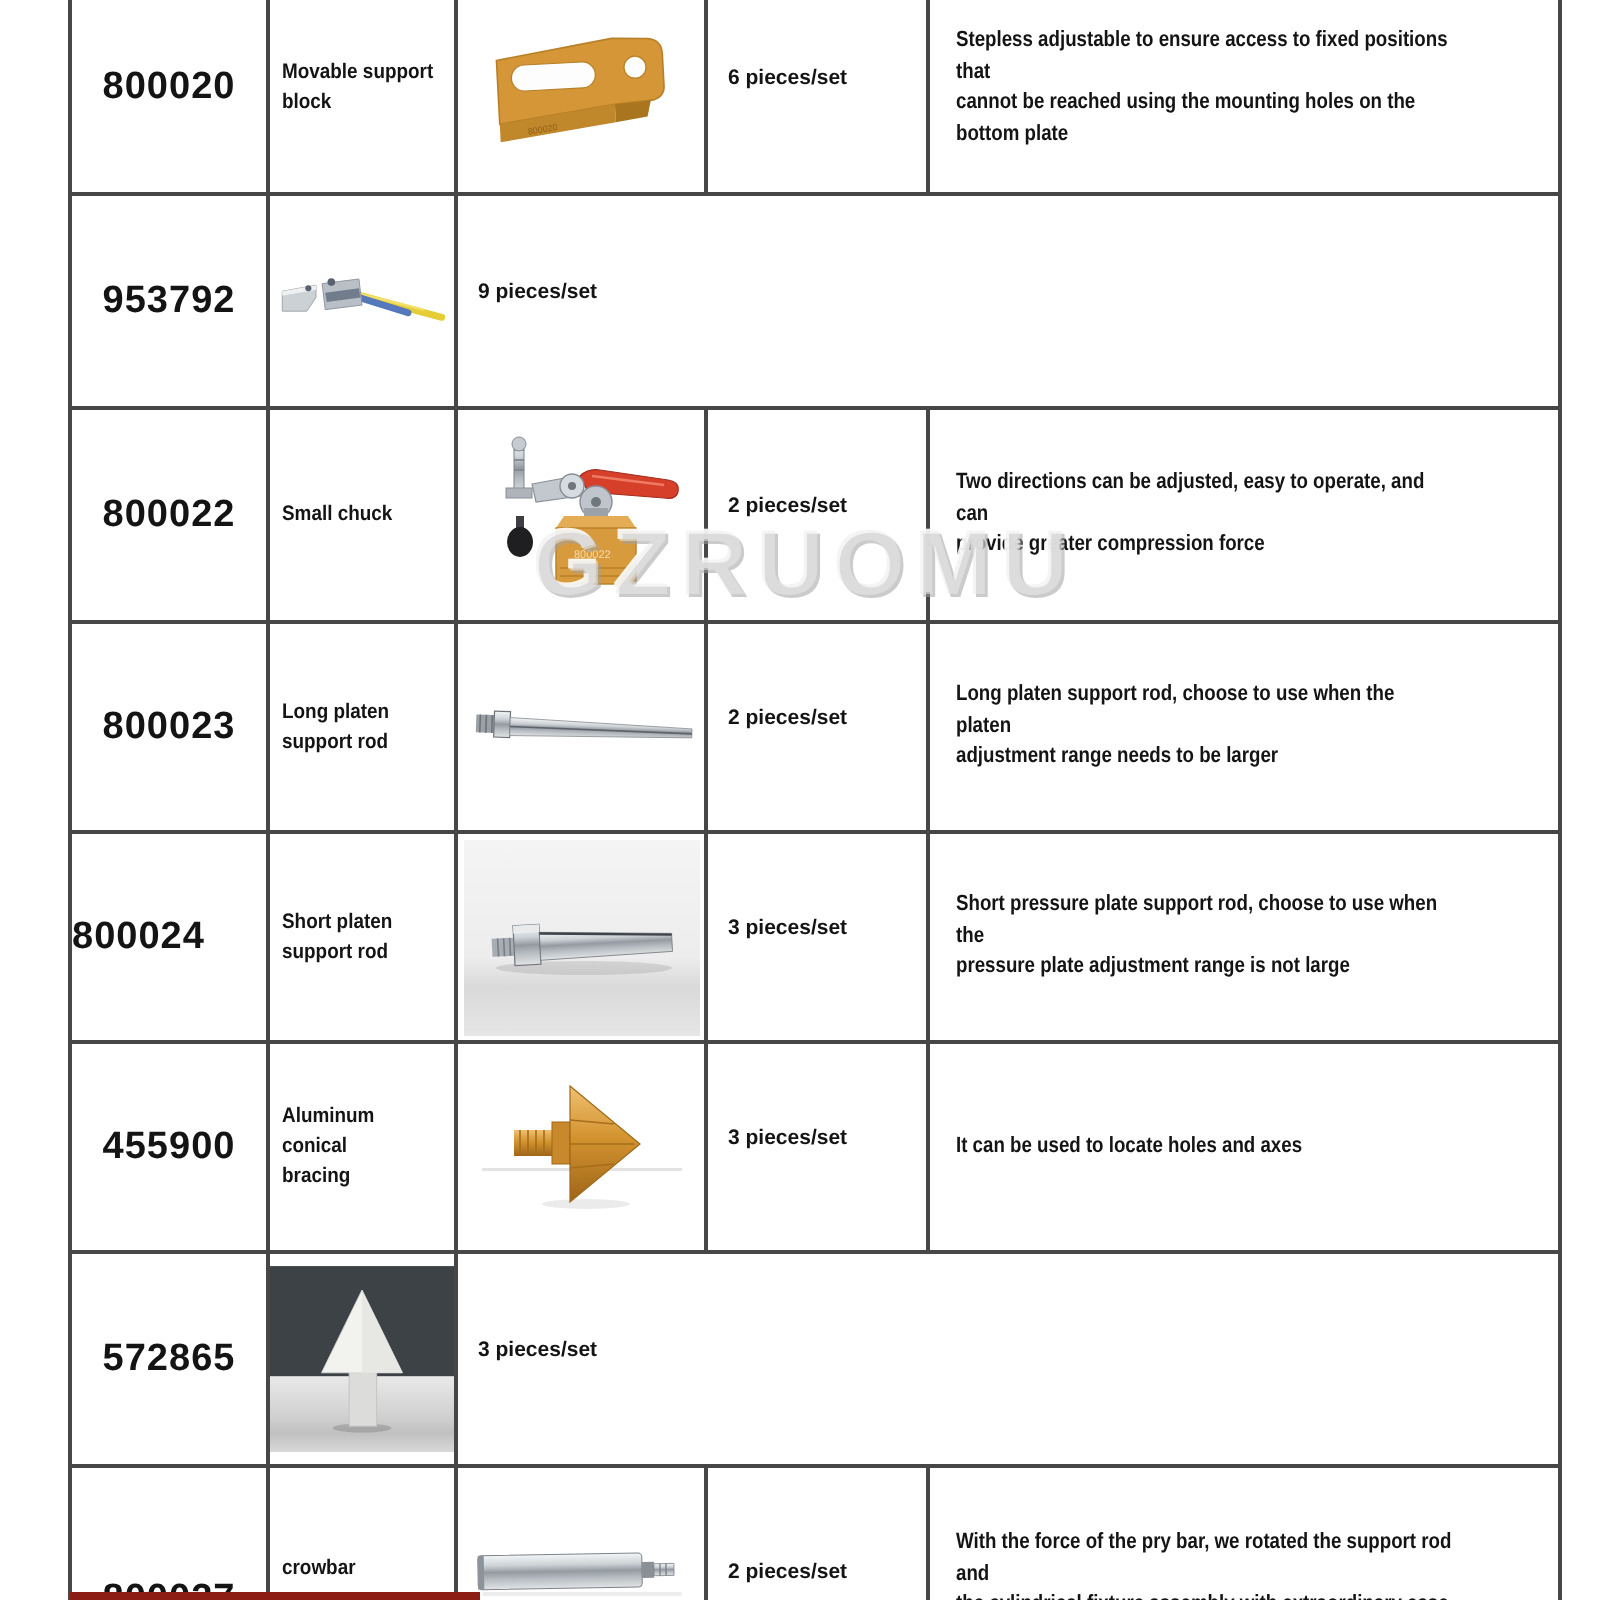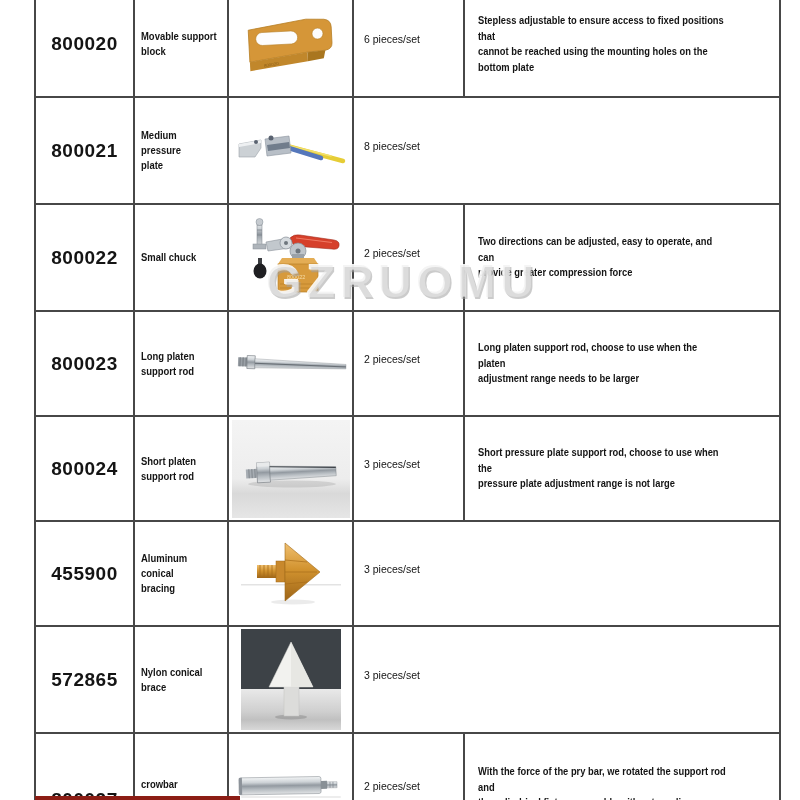--- a/index.html
+++ b/index.html
@@ -12,21 +12,21 @@
        border-bottom:2px solid #474747;}
   .row:last-child{border-bottom:none;}
   .cell{border-right:2px solid #474747;display:flex;align-items:center;overflow:hidden;}
   .cell:last-child{border-right:none;}
   .c-num{justify-content:center;font-size:19px;font-weight:700;letter-spacing:.5px;}
   .c-name{padding-left:6px;}
   .name-text{white-space:pre-line;font-size:10.5px;line-height:15px;font-weight:700;
              transform:scaleX(.9);transform-origin:0 50%;width:111%;}
   .c-img{justify-content:center;}
   .c-qty{padding-left:10px;}
-  .qty-text{font-size:10.5px;font-weight:400;transform:translateY(-5px);}
+  .qty-text{font-size:10.5px;font-weight:700;transform:translateY(-5px);}
   .c-desc{padding-left:13px;padding-right:6px;}
   .desc-text{white-space:pre-line;font-size:11px;line-height:15.5px;font-weight:700;
              transform:scaleX(.85);transform-origin:0 50%;width:118%;}
   
   .r0{height:104px}.r1{height:105px}.r2{height:105px}.r3{height:103px}
   .r4{height:103px}.r5{height:103px}.r6{height:105px}.r7{height:110px}
   
   #watermark{position:absolute;left:266px;top:258px;z-index:3;pointer-events:none;
              font-size:46px;font-weight:700;letter-spacing:5px;line-height:46px;
              color:rgba(235,235,235,0.55);
@@ -94,40 +94,36 @@
           <span class="qty-text">6 pieces/set</span>
         </div>
       <div class="cell c-desc">
           <div class="desc-text">Stepless adjustable to ensure access to fixed positions that
 cannot be reached using the mounting holes on the
 bottom plate</div>
         </div>
     </div>
 
     <div class="row r1">
-      <div class="cell c-num">800021</div>
-      <div class="cell c-name">
-          <div class="name-text">Medium pressure
-plate</div>
-        </div>
+      <div class="cell c-num">953792</div>
       <div class="cell c-img">
         <svg width="120" height="72" viewBox="0 0 120 72">
           <path d="M56 31 L112 46" stroke="#e6cd36" stroke-width="4.5" stroke-linecap="round" fill="none"></path>
           <path d="M56 30 L100 41" stroke="#f2e06a" stroke-width="1.5" stroke-linecap="round" fill="none"></path>
           <path d="M48 30 L90 43" stroke="#5577bb" stroke-width="4.5" stroke-linecap="round" fill="none"></path>
           <polygon points="34,24 58,21 60,38 36,41" fill="#b8bfc7" stroke="#8a929c" stroke-width="0.6"></polygon>
           <polygon points="36,30 58,27 59,33 37,36" fill="#717d8c"></polygon>
           <circle cx="40" cy="23" r="2.5" fill="#596270"></circle>
           <polygon points="8,29 30,25 30,33 24,42 8,42" fill="#ccd1d5" stroke="#9aa1a8" stroke-width="0.6"></polygon>
           <polygon points="8,29 30,25 30,28 8,32" fill="#eef0f2"></polygon>
           <circle cx="25" cy="27" r="2" fill="#596270"></circle>
         </svg>
       </div>
       <div class="cell c-qty">
-          <span class="qty-text">8 pieces/set</span>
+          <span class="qty-text">9 pieces/set</span>
         </div>
     </div>
 
     <div class="row r2">
       <div class="cell c-num">800022</div>
       <div class="cell c-name">
           <div class="name-text">Small chuck</div>
         </div>
       <div class="cell c-img">
         <svg width="110" height="88" viewBox="0 0 110 88">
@@ -185,21 +181,21 @@
       <div class="cell c-qty">
           <span class="qty-text">2 pieces/set</span>
         </div>
       <div class="cell c-desc">
           <div class="desc-text">Long platen support rod, choose to use when the platen
 adjustment range needs to be larger</div>
         </div>
     </div>
 
     <div class="row r4">
-      <div class="cell c-img c-num" style="justify-content:center;">
+      <div class="cell c-img c-num" style="justify-content:flex-start;">
           <span>800024</span>
         </div>
       <div class="cell c-name">
           <div class="name-text">Short platen
 support rod</div>
         </div>
       <div class="cell c-img">
         <svg width="118" height="98" viewBox="0 0 118 98">
           <rect x="0" y="0" width="118" height="98" fill="url(#photoG)"></rect>
           <ellipse cx="60" cy="64" rx="44" ry="3.5" fill="rgba(0,0,0,0.10)"></ellipse>
@@ -242,27 +238,27 @@
           <rect x="35" y="29" width="9" height="21" fill="#c8882c" stroke="#a06818" stroke-width="0.5"></rect>
           <polygon points="44,11 79,40 44,69" fill="url(#goldV)" stroke="#a06818" stroke-width="0.6"></polygon>
           <line x1="44" y1="28" x2="66" y2="30" stroke="#a76d1a" stroke-width="0.7"></line>
           <line x1="44" y1="40" x2="76" y2="40" stroke="#a76d1a" stroke-width="0.7"></line>
           <line x1="44" y1="52" x2="66" y2="50" stroke="#a76d1a" stroke-width="0.7"></line>
         </svg>
       </div>
       <div class="cell c-qty">
           <span class="qty-text">3 pieces/set</span>
         </div>
+      <div class="cell c-desc">
+          <div class="desc-text">It can be used to locate holes and axes</div>
+        </div>
     </div>
 
     <div class="row r6">
       <div class="cell c-num">572865</div>
-      <div class="cell c-name">
-          <div class="name-text">Nylon conical brace</div>
-        </div>
       <div class="cell c-img">
         <svg width="100" height="101" viewBox="0 0 100 101">
           <rect x="0" y="0" width="100" height="60" fill="#3d4247"></rect>
           <rect x="0" y="60" width="100" height="41" fill="url(#lightG)"></rect>
           <ellipse cx="50" cy="88" rx="16" ry="2.5" fill="rgba(0,0,0,0.15)"></ellipse>
           <rect x="43" y="57" width="15" height="30" fill="#dcdcda" stroke="#c2c2c0" stroke-width="0.5"></rect>
           <polygon points="50,13 72,58 28,58" fill="#f2f2ef" stroke="#d8d8d4" stroke-width="0.5"></polygon>
           <polygon points="50,13 72,58 50,58" fill="#e7e7e3"></polygon>
         </svg>
       </div>

